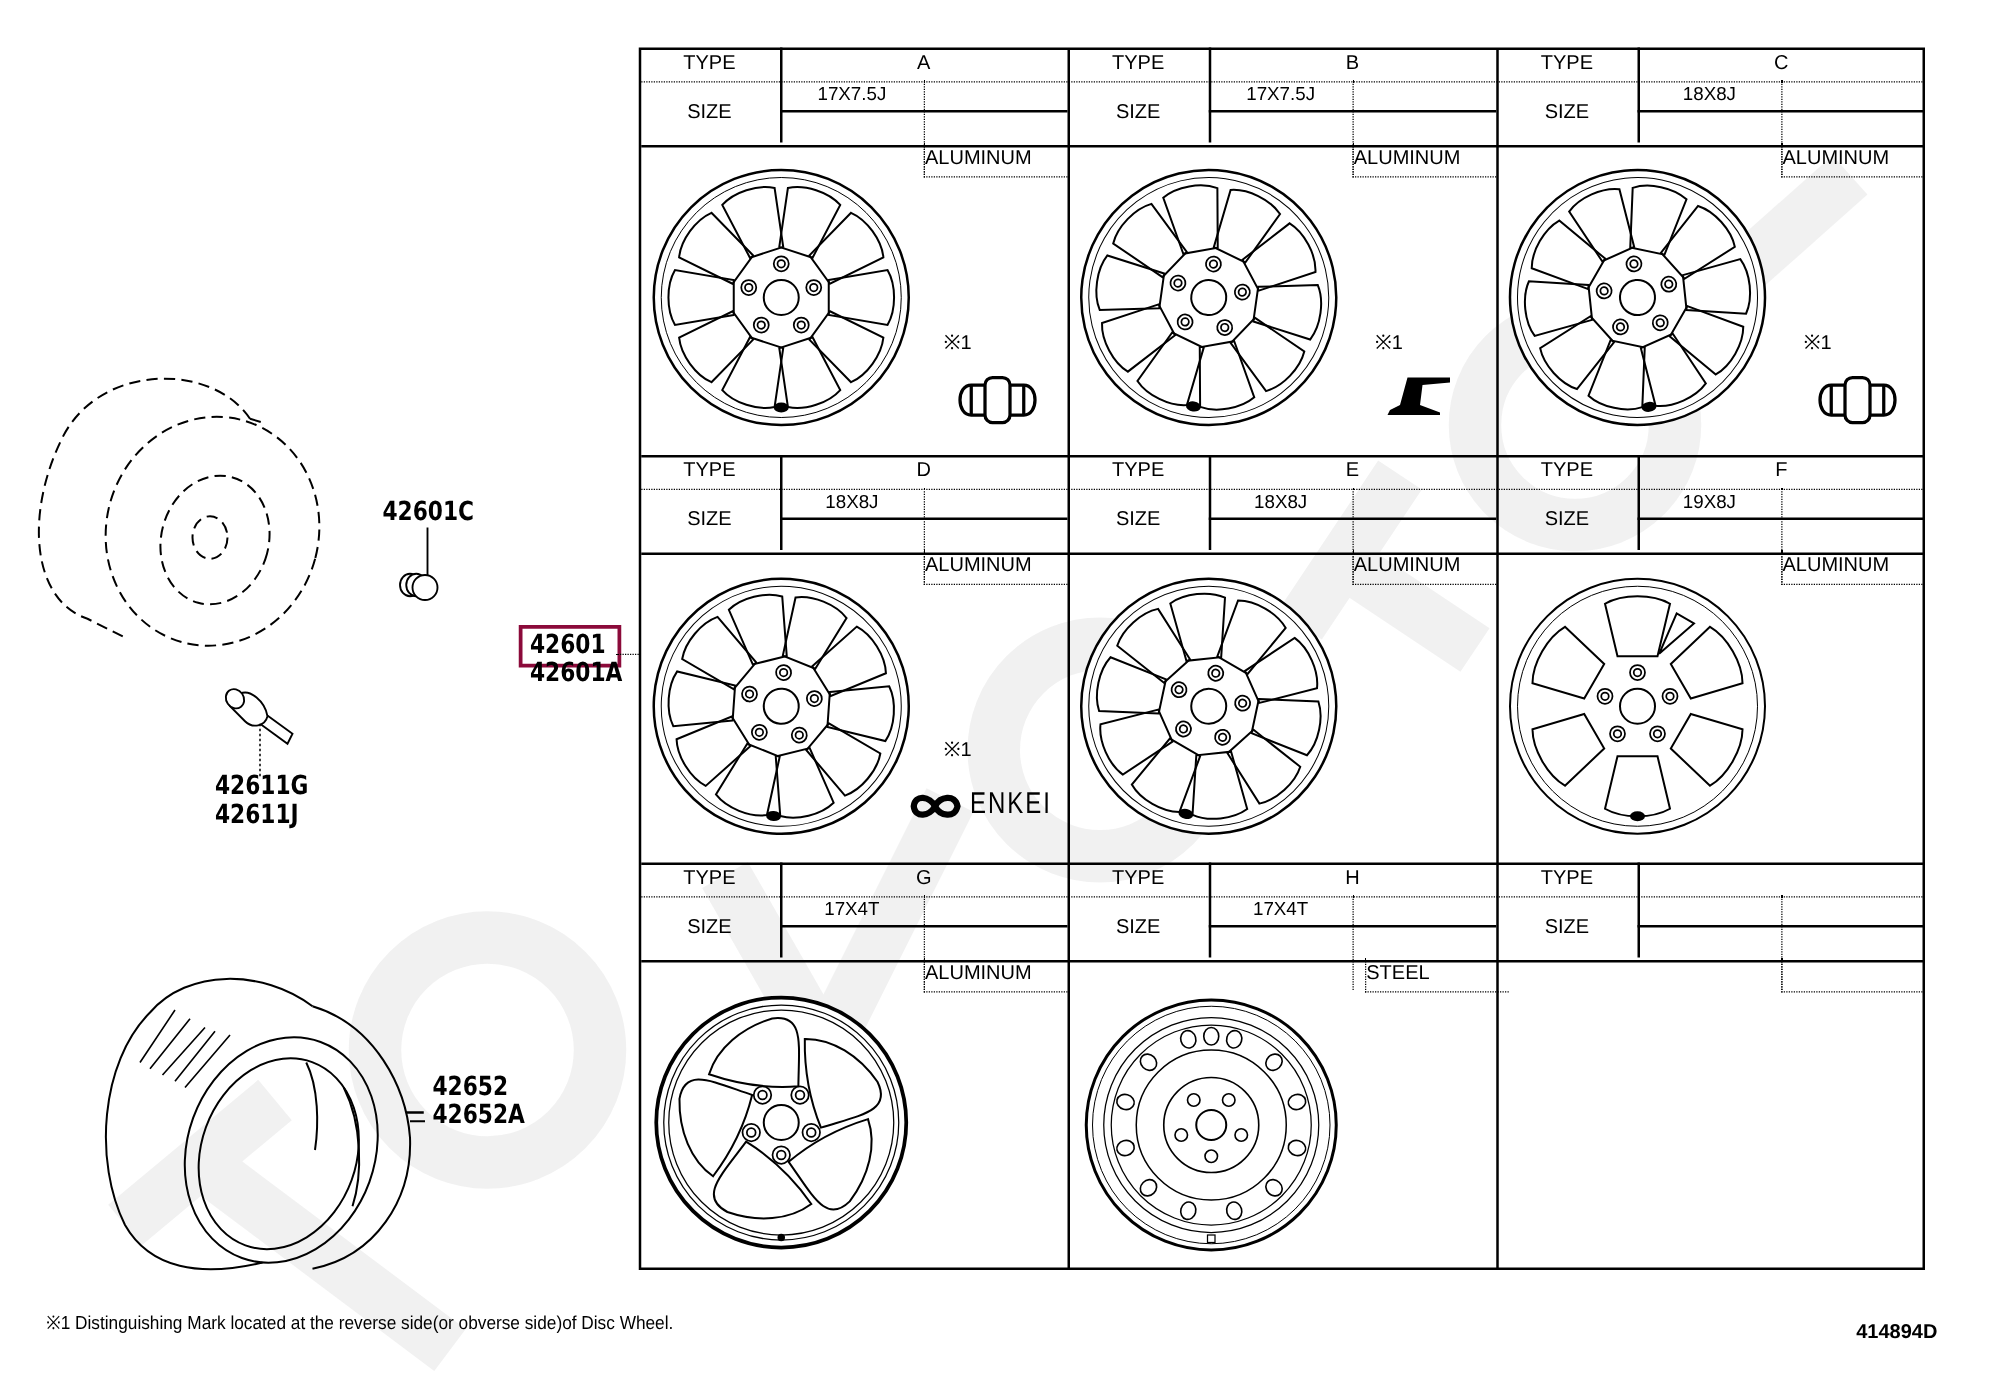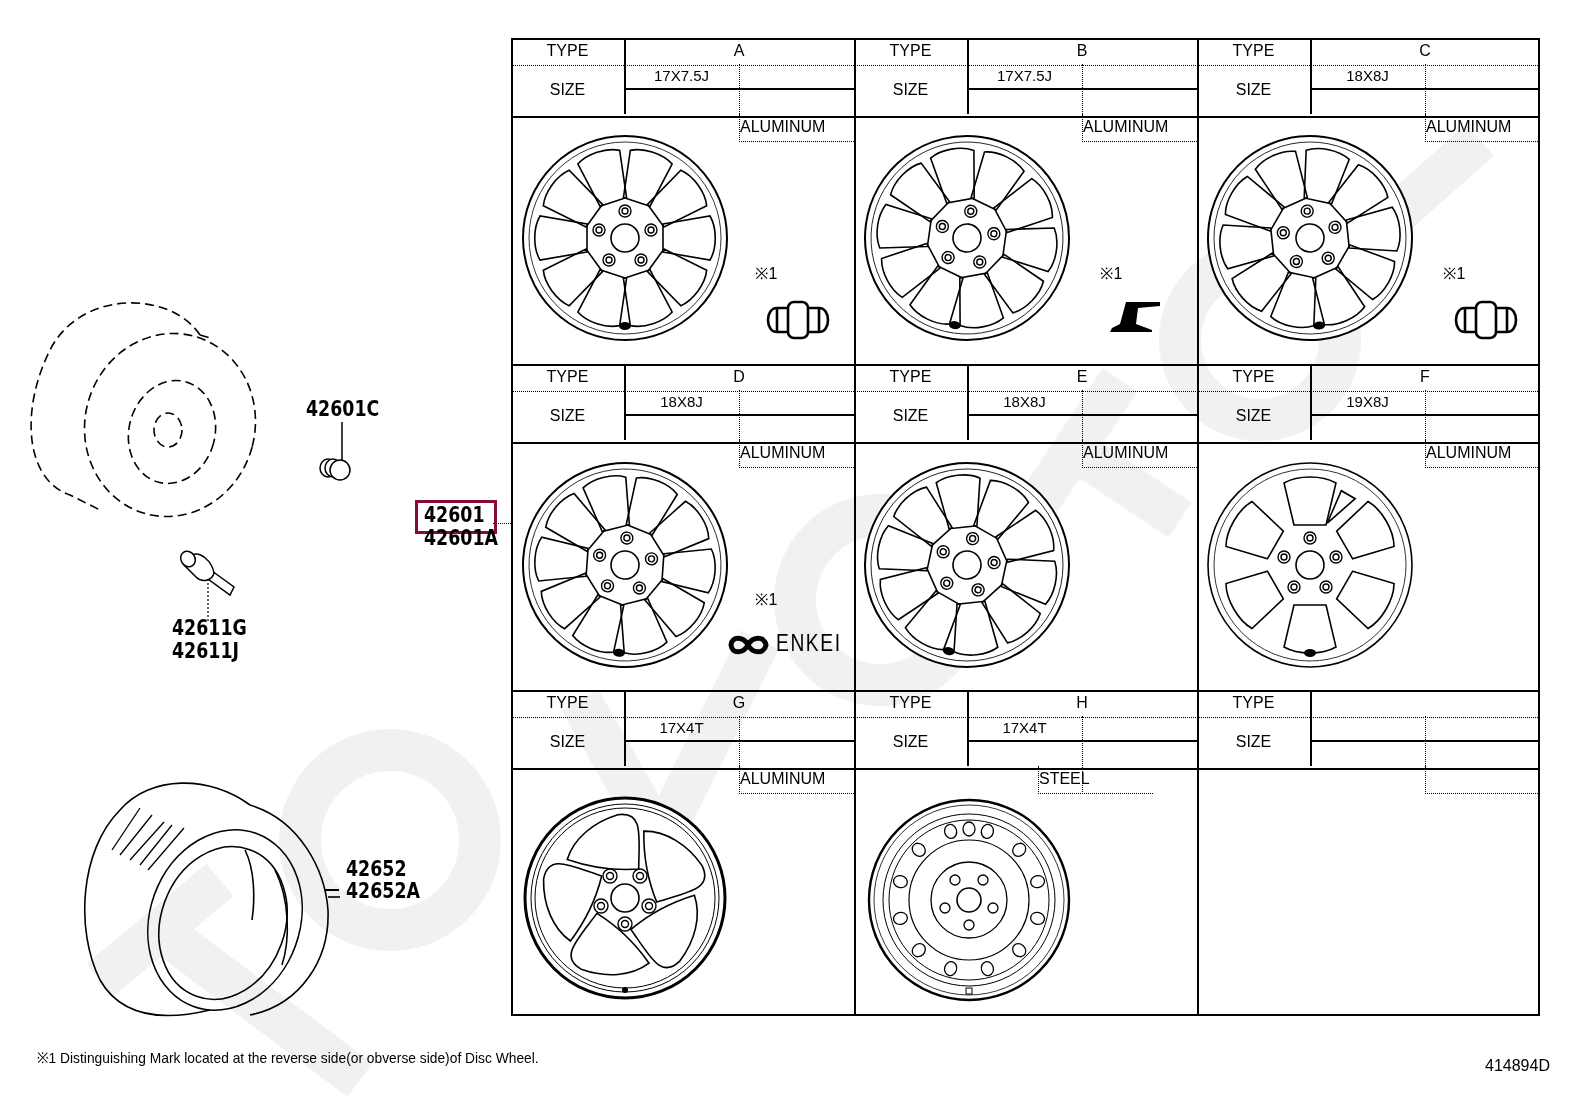--- a/index.html
+++ b/index.html
@@ -10,21 +10,21 @@
   
   .grid{position:absolute;left:511px;top:38px;width:1029px;height:978px;border:2px solid #000;box-sizing:border-box;}
   .lbl{position:absolute;font-size:16px;text-align:center;line-height:18px;}
   .size{font-size:15px;}
   .mat{position:absolute;border-left:1.5px dotted #000;border-bottom:1.5px dotted #000;box-sizing:border-box;font-size:16px;line-height:26px;}
   .hline{position:absolute;height:0;border-top:2px solid #000;}
   .hdot{position:absolute;height:0;border-top:1.5px dotted #000;}
   .vline{position:absolute;width:0;border-left:2px solid #000;}
   .vdot{position:absolute;width:0;border-left:1.5px dotted #000;}
   .note{position:absolute;left:37px;top:1047px;font-size:15px;transform:scaleX(0.92);transform-origin:left top;}
-  .docid{position:absolute;left:1485px;top:1057px;font-size:16px;}
+  .docid{position:absolute;left:1485px;top:1057px;font-size:16px;font-weight:bold;}
   .mark{position:absolute;font-size:16px;}
   .enkei{position:absolute;font-size:24px;letter-spacing:2px;transform:scaleX(0.8);transform-origin:left top;}
   svg{position:absolute;overflow:visible;}
 </style>
 </head>
 <body>
 
 <svg class="watermark" width="1500" height="1000" viewBox="0 0 1500 1000">
   <g fill="none" stroke="#eeeeee" stroke-width="42" opacity="0.8">
     <path d="M40 900 L160 800 M100 850 L300 1000"></path>
@@ -185,21 +185,21 @@
 </div>
 
 <div>
   <div class="vline" style="left:967px;top:690px;height:76px;"></div>
   <div class="vdot" style="left:1082px;top:716px;height:76px;"></div>
   <div class="hline" style="left:967px;top:740px;width:230px;"></div>
   <div class="lbl" style="left:854px;top:694px;width:113px;">TYPE</div>
   <div class="lbl" style="left:967px;top:694px;width:230px;">H</div>
   <div class="lbl" style="left:854px;top:733px;width:113px;">SIZE</div>
   <div class="lbl size" style="left:967px;top:719px;width:115px;">17X4T</div>
-  <div class="mat" style="left:1038px;top:766px;width:115px;height:28px;">STEEL</div>
+  <div class="mat" style="left:1092px;top:766px;width:115px;height:28px;">STEEL</div>
 </div>
 
 <div>
   <div class="vline" style="left:1310px;top:690px;height:76px;"></div>
   <div class="vdot" style="left:1425px;top:716px;height:76px;"></div>
   <div class="hline" style="left:1310px;top:740px;width:230px;"></div>
   <div class="lbl" style="left:1197px;top:694px;width:113px;">TYPE</div>
   <div class="lbl" style="left:1197px;top:733px;width:113px;">SIZE</div>
   <div class="mat" style="left:1425px;top:766px;width:115px;height:28px;"></div>
 </div>

